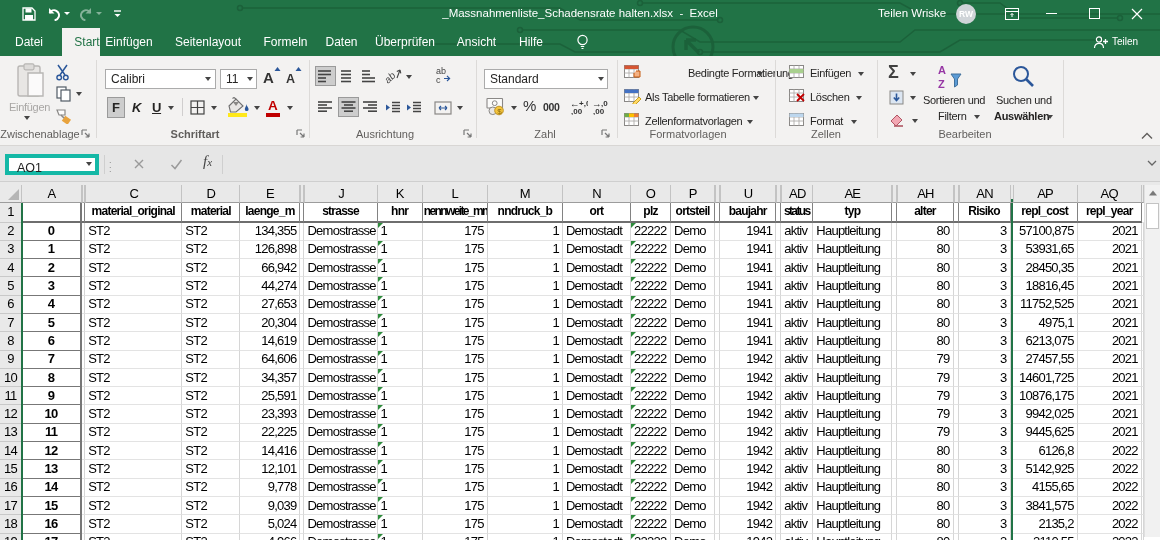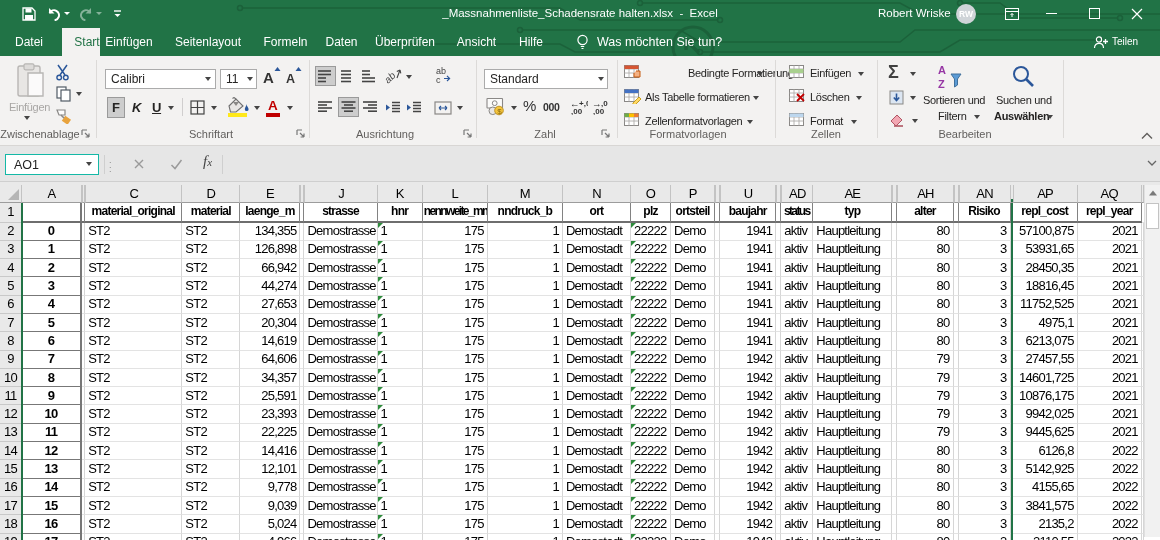--- a/index.html
+++ b/index.html
@@ -17,21 +17,21 @@
 .gdiv{position:absolute;top:4px;height:78px;width:1px;background:#dcdad8;}
 .glabel{position:absolute;top:72px;height:14px;font-size:11px;color:#605e5c;text-align:center;}
 .combo{position:absolute;background:#fff;border:1px solid #ababab;font-size:12px;color:#252423;padding-left:5px;}
 .caret{position:absolute;width:0;height:0;border-left:3.5px solid transparent;border-right:3.5px solid transparent;border-top:4px solid #444;}
 .caret.sm{border-left-width:3px;border-right-width:3px;border-top-width:3.5px;}
 .rbtxt{position:absolute;font-size:11px;letter-spacing:-0.3px;color:#252423;white-space:nowrap;}
 .icbox{position:absolute;}
 .activebox{background:#cdcdcd;border:1px solid #9a9a9a;}
 
 #fbar{left:0;top:146px;width:1160px;height:36px;background:#e6e6e6;border-bottom:1px solid #cfcfcf;}
-#fbar .field{position:absolute;background:#fff;border:1px solid #14b8a6;}
+#fbar .field{position:absolute;background:#fff;border:4px solid #14b8a6;}
 
 #sheet{left:0;top:182px;width:1160px;height:358px;background:#fff;}
 #grid{position:absolute;left:0;top:3px;border-collapse:separate;border-spacing:0;table-layout:fixed;width:1144px;}
 #grid td{box-sizing:border-box;}
 #grid td{overflow:hidden;white-space:nowrap;font-size:13px;letter-spacing:-0.75px;color:#000;vertical-align:middle;padding:0 3px 1px 3px;}
 td.hdr{background:#e9e9e9;color:#4c4c4c;font-size:11px;letter-spacing:0;text-align:center;border-right:1px solid #c3c3c3;border-bottom:1px solid #9c9c9c;padding:0;}
 td.hdr.hid{border-left:1px solid #c3c3c3;}
 td.rh{background:#e9e9e9;color:#2e7458;font-size:11.5px;letter-spacing:0;text-align:center;border-right:1px solid #9c9c9c;border-bottom:1px solid #c9c9c9;padding:0;}
 td.c{border-right:1px solid #d6d6d6;border-bottom:1px solid #e3e3e3;}
 td.r1{font-weight:bold;text-align:center;font-size:12px !important;letter-spacing:-1px;padding:0 1px 1px 1px !important;border-right:1px solid #828282;border-bottom:2px solid #6e6e6e;}
@@ -85,21 +85,21 @@
 <path d="M13 1 L13 6.5 L7.5 6.5" fill="#fff" stroke="none"></path>
 <path d="M12.5 6 C11 3.5 8 2.6 5.7 3.8 C3.4 5 2.4 7.8 3.4 10.2 C4.1 11.9 5.6 13 7.4 13.2" fill="none" stroke="#fff" stroke-width="2"></path>
       </svg>
       <svg class="abs" style="left:113px;top:9px" width="9" height="10" viewBox="0 0 9 10">
 <path d="M1 2 H8" stroke="#fff" stroke-width="1.4"></path>
 <path d="M1.5 5 L4.5 8 L7.5 5 Z" fill="#fff"></path>
       </svg>
 <div class="abs caret sm" style="left:64px;top:12px;border-top-color:#fff;"></div>
 <div class="abs caret sm" style="left:96px;top:12px;border-top-color:#fff;opacity:.45"></div>
 <div class="abs ttl" style="left:0;top:0;width:1160px;text-align:center;line-height:27px;">_Massnahmenliste_Schadensrate halten.xlsx&nbsp;&nbsp;-&nbsp;&nbsp;Excel</div>
-<div class="abs ttl" style="left:878px;top:0;line-height:27px;">Robert Wriske</div>
+<div class="abs ttl" style="left:878px;top:0;line-height:27px;">Teilen Wriske</div>
 <div class="abs" style="left:956px;top:4px;width:20px;height:20px;border-radius:50%;background:#cfd4d8;color:#fff;font-size:8.5px;line-height:20px;text-align:center;font-weight:bold;">RW</div>
       <svg class="abs" style="left:1005px;top:8px" width="14" height="12" viewBox="0 0 14 12">
 <rect x="0.5" y="0.5" width="13" height="11" fill="none" stroke="#fff" stroke-width="1"></rect>
 <path d="M0.5 3.5 H13.5" stroke="#fff" stroke-width="1"></path>
 <path d="M7 9 L7 5.5 M5.5 7 L7 5.5 L8.5 7" stroke="#fff" stroke-width="1" fill="none"></path>
       </svg>
       <div class="abs" style="left:1046px;top:13px;width:11px;height:1.4px;background:#fff;"></div>
       <div class="abs" style="left:1089px;top:8px;width:11px;height:11px;border:1.2px solid #fff;"></div>
       <svg class="abs" style="left:1131px;top:8px" width="12" height="12" viewBox="0 0 12 12">
 <path d="M1 1 L11 11 M11 1 L1 11" stroke="#fff" stroke-width="1.2"></path>
@@ -113,21 +113,20 @@
       <div class="tab" style="left:164px;width:88px;">Seitenlayout</div>
       <div class="tab" style="left:256px;width:59px;">Formeln</div>
       <div class="tab" style="left:318px;width:47px;">Daten</div>
       <div class="tab" style="left:370px;width:70px;">Überprüfen</div>
       <div class="tab" style="left:448px;width:57px;">Ansicht</div>
       <div class="tab" style="left:510px;width:42px;">Hilfe</div>
 <svg class="abs" style="left:576px;top:6px" width="13" height="17" viewBox="0 0 13 17">
 <circle cx="6.5" cy="6" r="4.6" fill="none" stroke="#fff" stroke-width="1.2"></circle>
 <path d="M4.5 10.5 H8.5 M4.8 12.5 H8.2 M5.5 14.5 H7.5" stroke="#fff" stroke-width="1.1"></path>
       </svg>
-<div class="abs" style="left:597px;top:0;line-height:28px;color:#fff;font-size:12.5px;">Was möchten Sie tun?</div>
 <svg class="abs" style="left:1093px;top:7px" width="16" height="15" viewBox="0 0 16 15">
 <circle cx="6" cy="4.5" r="2.6" fill="none" stroke="#fff" stroke-width="1.2"></circle>
 <path d="M1.5 13 C1.5 9.8 3.5 8.3 6 8.3 C8.5 8.3 10.5 9.8 10.5 13" fill="none" stroke="#fff" stroke-width="1.2"></path>
 <path d="M12.5 4 V9 M10 6.5 H15" stroke="#fff" stroke-width="1.3"></path>
       </svg>
 <div class="abs" style="left:1112px;top:0;line-height:28px;color:#fff;font-size:10px;">Teilen</div>
 </div>
 <div id="ribbon" class="abs">
       <svg class="icbox" style="left:16px;top:7px" width="30" height="36" viewBox="0 0 30 36">
 <rect x="2" y="3" width="22" height="30" rx="2" fill="#e8e6e4" stroke="#b8b6b4" stroke-width="1.4"></rect>
@@ -184,21 +183,21 @@
 <path d="M2 9 L9 2 L16 9 L9 15 L3.5 15 Z" fill="#e8e6e4" stroke="#707070" stroke-width="1.1"></path>
 <path d="M9 2 L7 0.5 L5.5 1.5" fill="none" stroke="#707070" stroke-width="1.1"></path>
 <path d="M6 5 L12 5 L9 9 Z" fill="#8a8886"></path>
 <path d="M19.5 7 C19.5 9 17.8 10.8 17.8 12.2 A1.9 1.9 0 0 0 21.6 12.2 C21.6 10.8 19.5 9 19.5 7" fill="#2b579a"></path>
       </svg>
 <div class="abs" style="left:228px;top:57px;width:19px;height:4px;background:#ffe81a;"></div>
 <div class="caret" style="left:254px;top:50px;"></div>
 <div class="rbtxt" style="left:268px;top:42px;font-weight:bold;font-size:13.5px;color:#c00000;">A</div>
 <div class="abs" style="left:266px;top:57px;width:14px;height:4px;background:#c00000;"></div>
 <div class="caret" style="left:287px;top:50px;"></div>
-<div class="glabel" style="left:156px;width:110px;">Schriftart</div>
+<div class="glabel" style="left:140px;width:110px;font-weight:bold;">Schriftart</div>
 <svg class="abs" style="left:296px;top:73px" width="10" height="10">
         <path d="M1 1 L1 6 M1 1 L6 1" stroke="#777" stroke-width="1.2" fill="none"></path>
         <path d="M4 4 L8 8 M8 8 L8 4.6 M8 8 L4.6 8" stroke="#777" stroke-width="1.2" fill="none"></path>
       </svg>
 <div class="gdiv" style="left:309px;"></div>
 <div class="icbox activebox" style="left:315px;top:10px;width:21px;height:20px;"></div>
       <svg class="icbox" style="left:318px;top:14px" width="15" height="13" viewBox="0 0 15 13">
         <path d="M0 1 H13" stroke="#444" stroke-width="1.6"></path>
         <path d="M0 4.5 H13" stroke="#444" stroke-width="1.6"></path>
         <path d="M0 8 H8" stroke="#444" stroke-width="1.6"></path>

